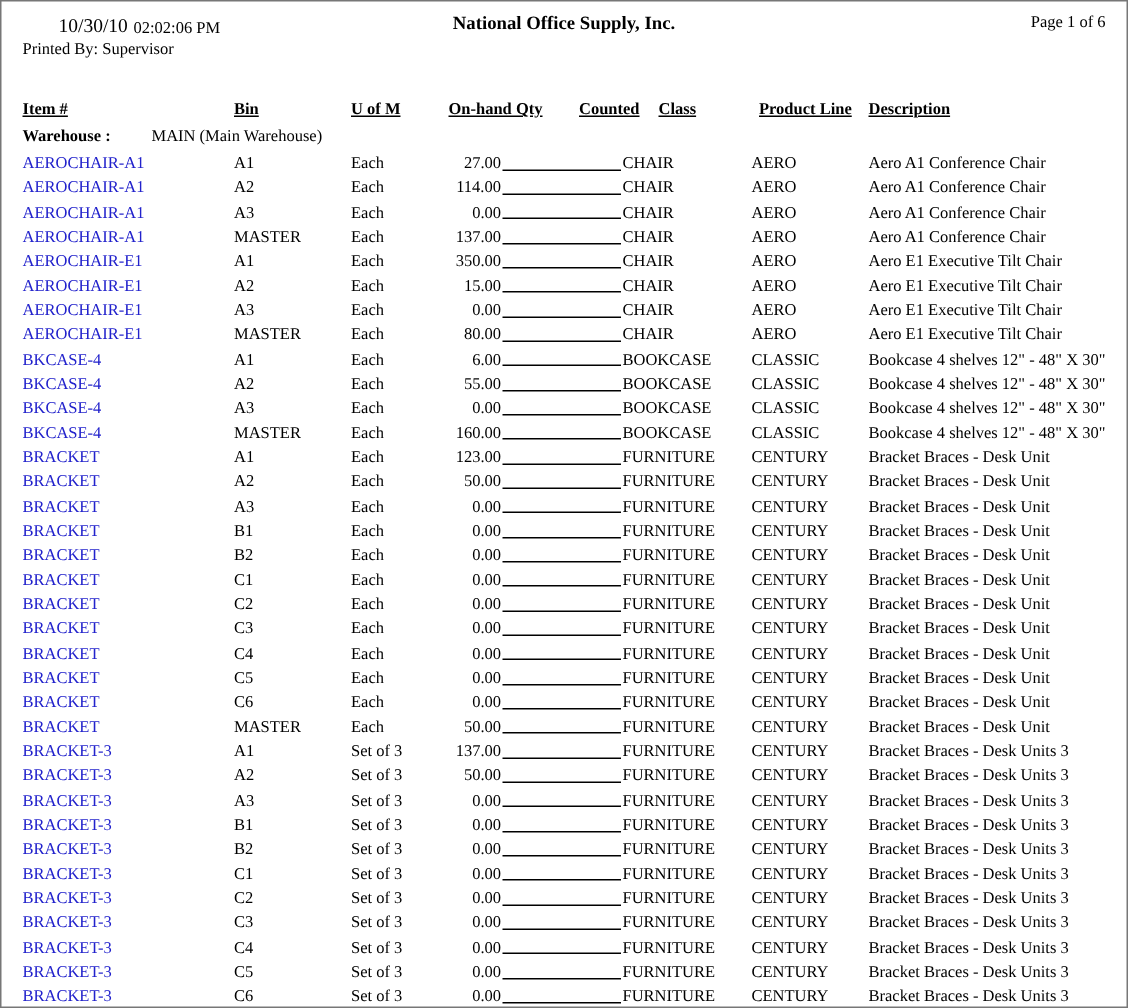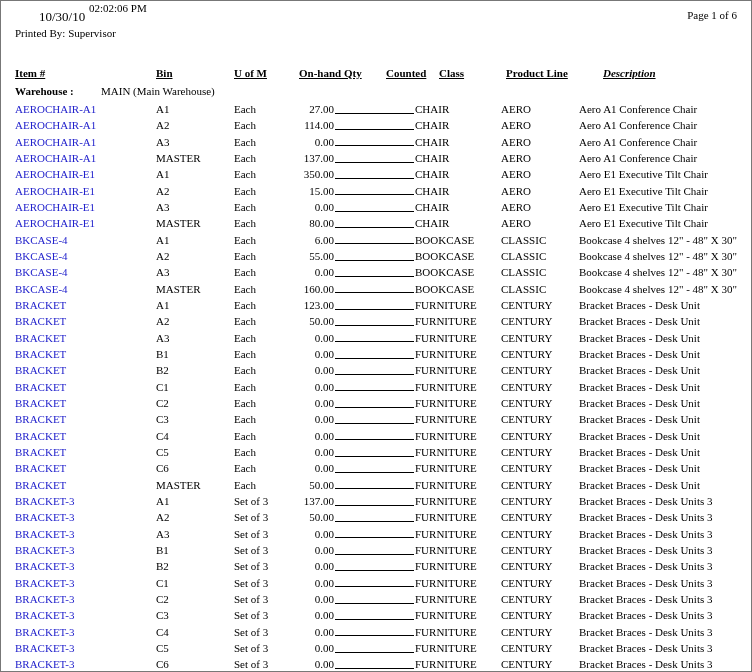--- a/index.html
+++ b/index.html
@@ -2,36 +2,36 @@
 <html><head>
 <meta charset="utf-8">
 <style>
   html,body{margin:0;padding:0;background:#fff;}
   .page{
     position:relative;width:752px;height:672px;box-sizing:border-box;
     background:#fff;border:1px solid #777;overflow:hidden;
     font-family:"Liberation Serif", serif;color:#000;
   }
   .hdr-date{position:absolute;left:14px;top:8px;font-size:13px;white-space:nowrap;margin-left:24px;}
-  .hdr-time{position:absolute;left:88px;top:1px;font-size:11px;white-space:nowrap;}
+  .hdr-time{position:absolute;left:88px;top:12px;font-size:11px;white-space:nowrap;}
   .hdr-company{position:absolute;left:0;right:0;top:7px;text-align:center;font-weight:bold;font-size:12.5px;}
   .hdr-page{position:absolute;right:14px;top:8px;font-size:11px;}
   .hdr-printed{position:absolute;left:14px;top:26px;font-size:11px;}
   .hdr-title{position:absolute;left:0;right:0;top:31px;text-align:center;font-weight:bold;font-size:15.5px;}
 
   .cols{position:absolute;left:14px;top:66px;width:724px;height:16px;font-size:11px;font-weight:bold;}
   .cols span{position:absolute;top:0;text-decoration:underline;white-space:nowrap;}
   .col-item{left:0;}
   .col-bin{left:141px;}
   .col-uom{left:219px;}
   .col-qty{left:284px;}
   .col-counted{left:371px;}
   .col-class{left:424px;}
   .col-pline{left:491px;}
-  .col-desc{left:588px;font-style:italic;}
+  .col-desc{left:564px;}
 
   .wh{position:absolute;left:14px;top:84px;width:724px;height:16px;font-size:11px;}
   .wh-label{position:absolute;left:0;font-weight:bold;white-space:nowrap;}
   .wh-value{position:absolute;left:86px;white-space:nowrap;}
 
   .tbody{position:absolute;left:14px;top:100px;width:724px;}
   .row{display:flex;height:16.33px;line-height:16.33px;font-size:11px;white-space:nowrap;}
   .c-item{width:141px;color:#2222CC;overflow:hidden;}
   .c-bin{width:78px;}
   .c-uom{width:60px;}
@@ -42,20 +42,21 @@
   .c-pline{width:108px;padding-left:30px;box-sizing:border-box;}
   .c-desc{flex:1;overflow:hidden;}
 </style>
 </head>
 <body>
 
 <div class="page">
 
   <span class="hdr-date">10/30/10</span>
   <span class="hdr-time">02:02:06 PM</span>
+  <div class="hdr-company">National Office Supply, Inc.</div>
   <span class="hdr-page">Page 1 of 6</span>
   <span class="hdr-printed">Printed By: Supervisor</span>
 
   <div class="cols">
     <span class="col-item">Item #</span>
     <span class="col-bin">Bin</span>
     <span class="col-uom">U of M</span>
     <span class="col-qty">On-hand Qty</span>
     <span class="col-counted">Counted</span>
     <span class="col-class">Class</span>

